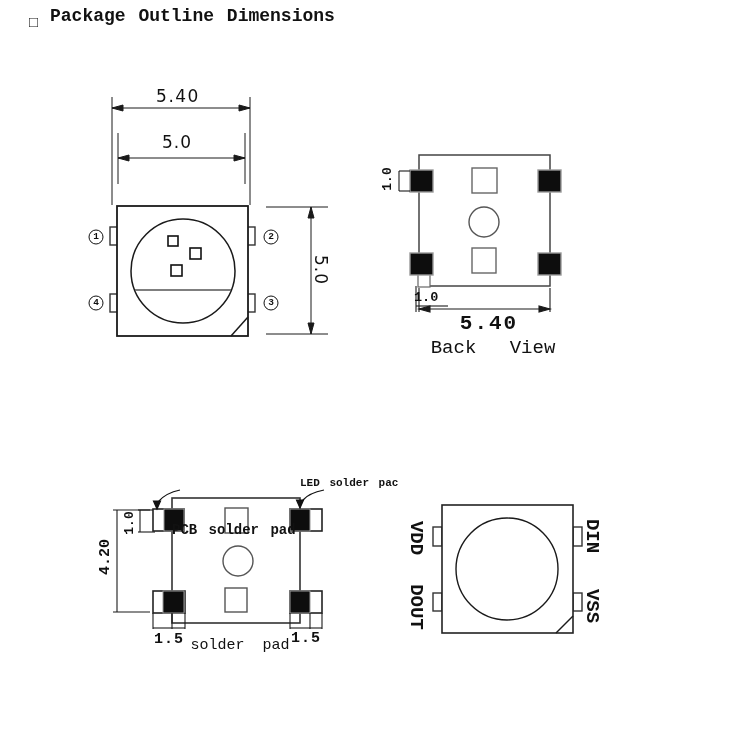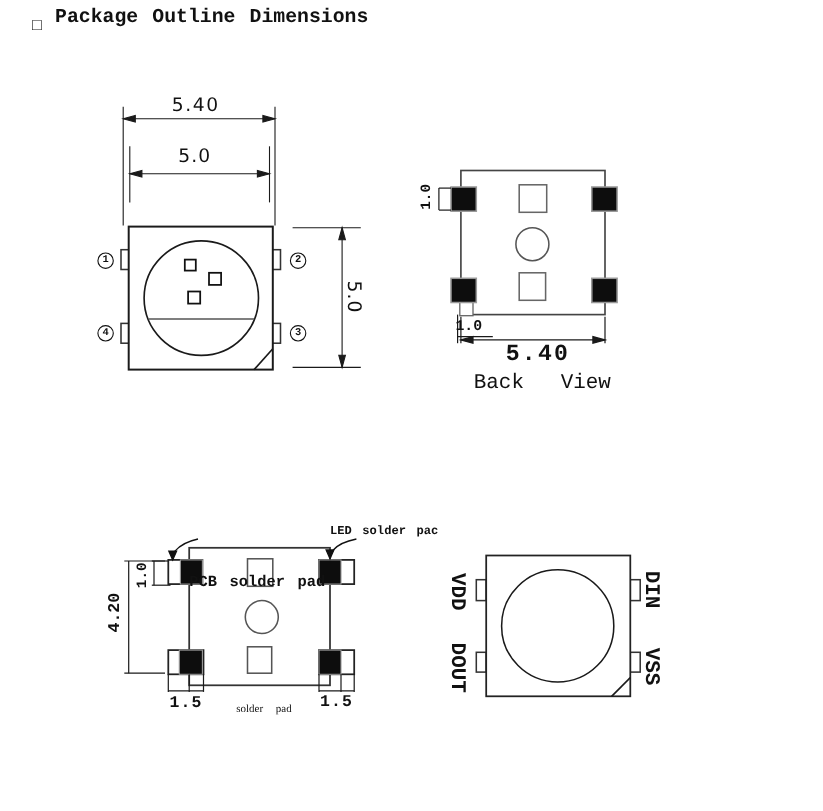--- a/index.html
+++ b/index.html
@@ -145,21 +145,21 @@
   <span class="lbl mono b" style="left:414px;top:290px;font-size:13.5px;">1.0</span>
   <span class="lbl mono b ctr" style="left:489px;top:323px;font-size:21px;letter-spacing:2px;">5.40</span>
   <span class="lbl mono ctr" style="left:493px;top:348px;font-size:19px;word-spacing:22px;font-weight:500;">Back View</span>
 
   <span class="lbl mono b" style="left:172px;top:486px;font-size:14px;word-spacing:3px;margin-top:36px;">PCB solder pad</span>
   <span class="lbl mono b" style="left:300px;top:477px;font-size:11px;word-spacing:3px;">LED solder pac</span>
   <span class="lbl mono b rotm90" style="left:129px;top:523px;font-size:13px;">1.0</span>
   <span class="lbl mono b rotm90" style="left:105px;top:557px;font-size:15px;">4.20</span>
   <span class="lbl mono b ctr" style="left:169px;top:639px;font-size:15px;letter-spacing:1px;">1.5</span>
   <span class="lbl mono b ctr" style="left:306px;top:638px;font-size:15px;letter-spacing:1px;">1.5</span>
-  <span class="lbl mono ctr" style="left:240px;top:645px;font-size:10px;word-spacing:9px;font-weight:500;font-family:Liberation Serif, serif;">solder pad</span>
+  <span class="lbl mono ctr" style="left:240px;top:645px;font-size:15px;word-spacing:9px;font-weight:500;">solder pad</span>
 
   <span class="lbl mono b rot90" style="left:416px;top:538px;font-size:19px;">VDD</span>
   <span class="lbl mono b rot90" style="left:416px;top:607px;font-size:19px;">DOUT</span>
   <span class="lbl mono b rot90" style="left:592px;top:536px;font-size:19px;">DIN</span>
   <span class="lbl mono b rot90" style="left:592px;top:606px;font-size:19px;">VSS</span>
 
 
 </div>
 
 </body></html>

